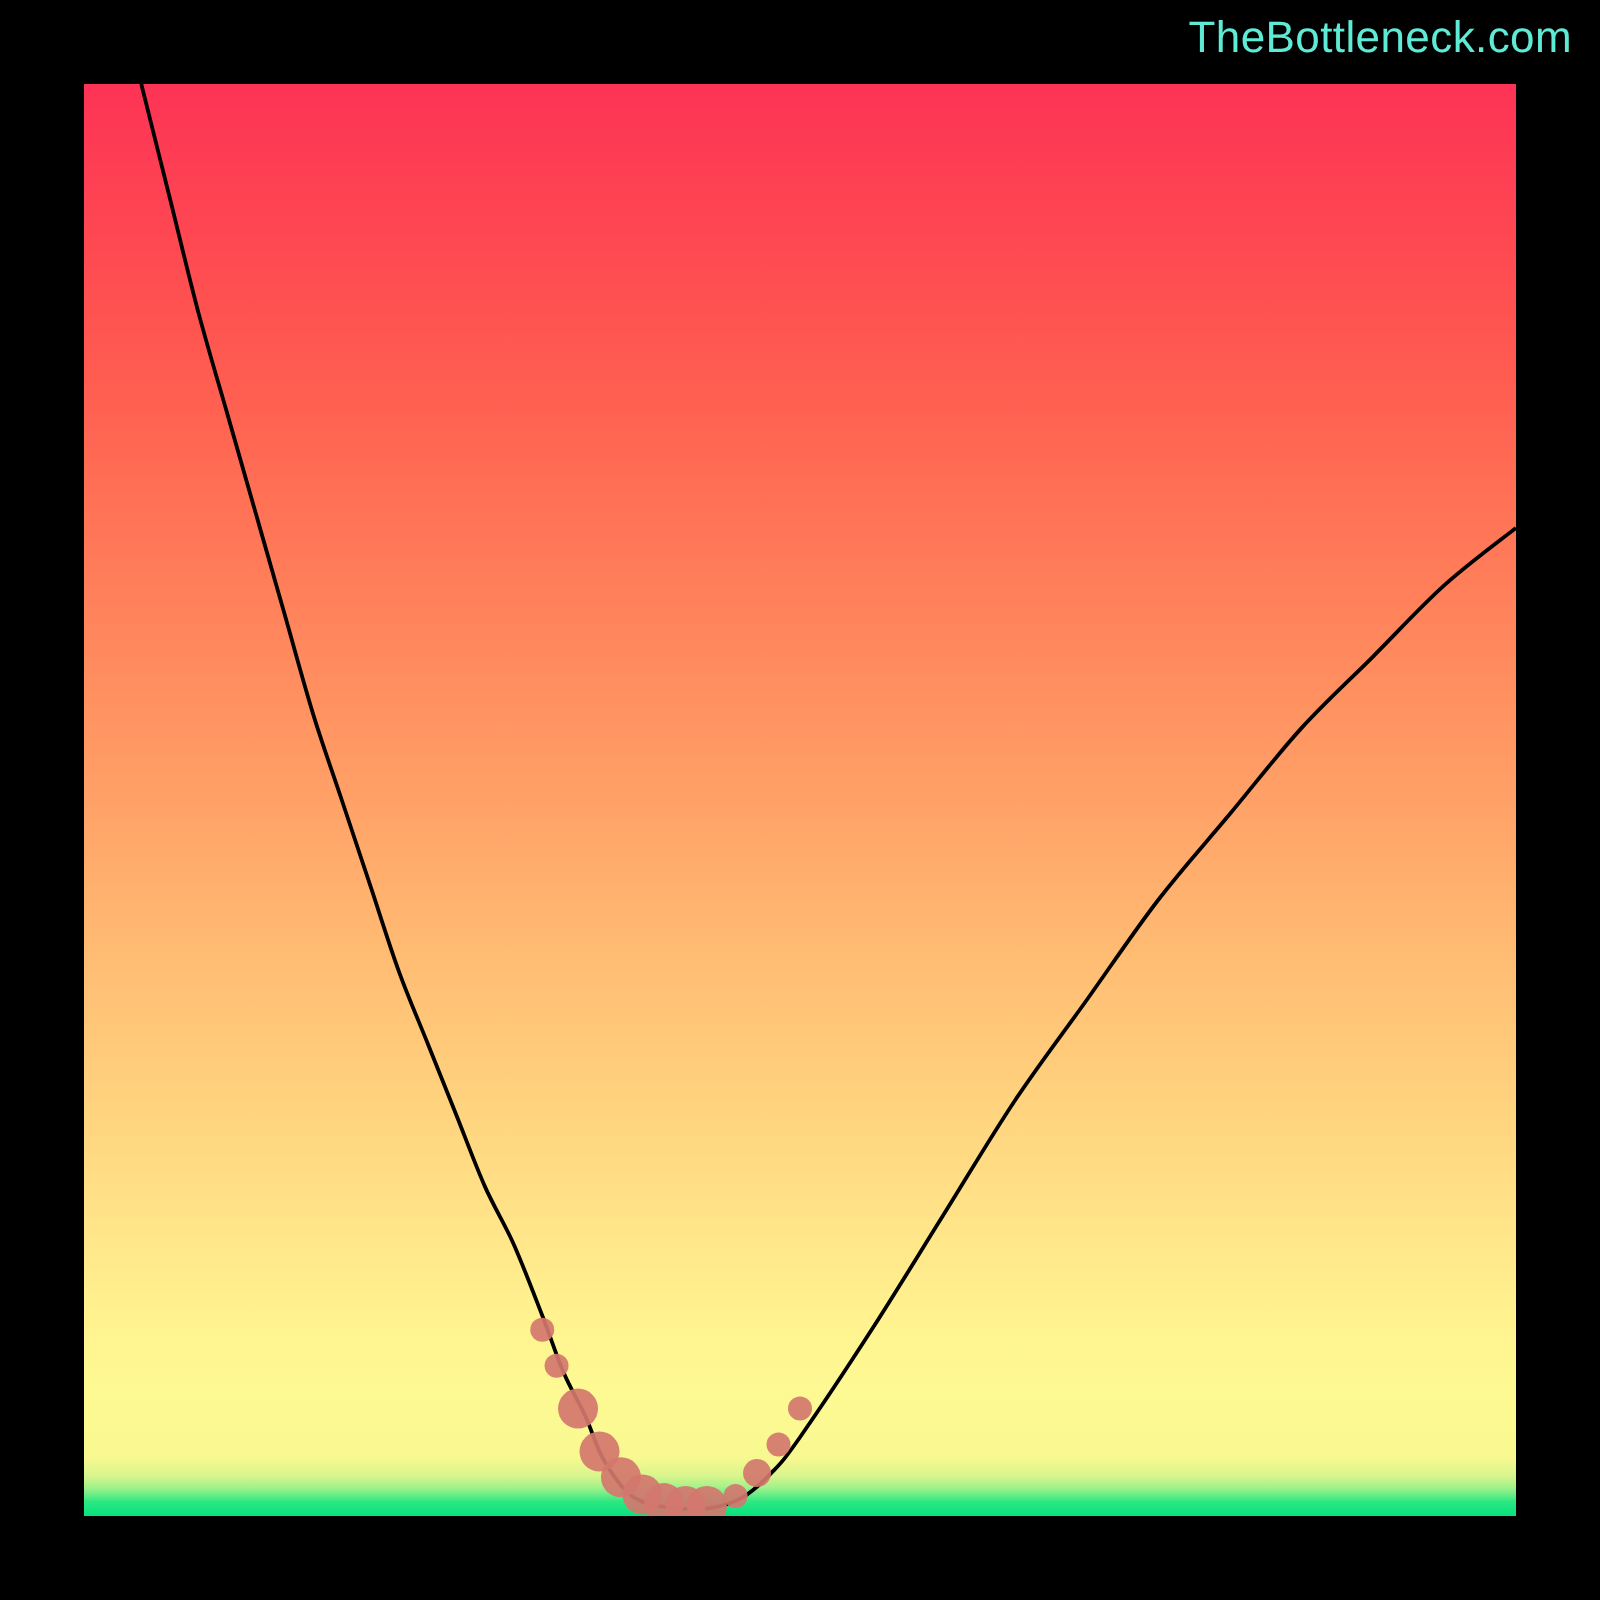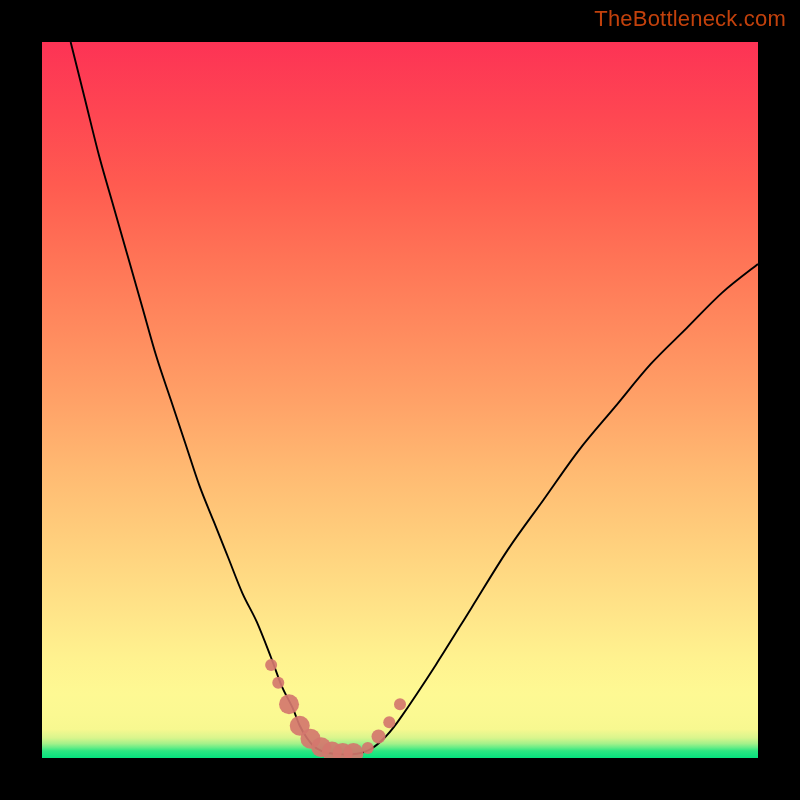--- a/index.html
+++ b/index.html
@@ -44,21 +44,21 @@
       #ff5b50 80%,
       #fe4652 90%,
       #fd3355 100%
     );
     overflow: hidden;
   }
   .watermark {
     position: absolute;
     top: 6px;
     right: 14px;
-    color: #c2410c;
+    color: #5eead4;
     font-size: 22px;
     font-weight: 400;
     letter-spacing: 0.2px;
     z-index: 5;
   }
   svg.curve {
     position: absolute;
     left: 0;
     top: 0;
     width: 716px;

